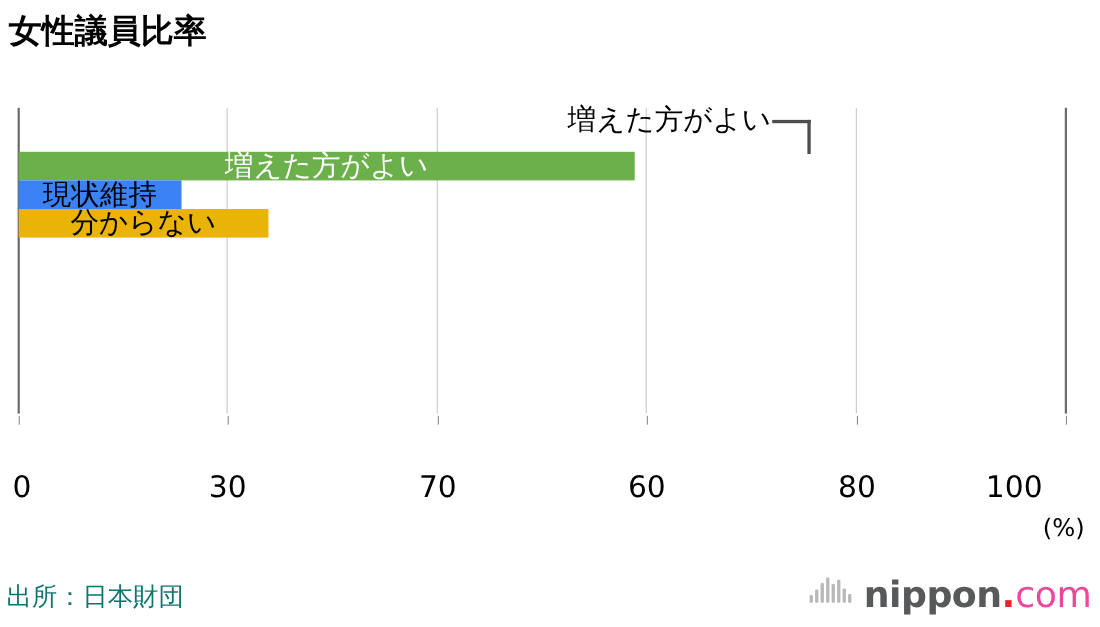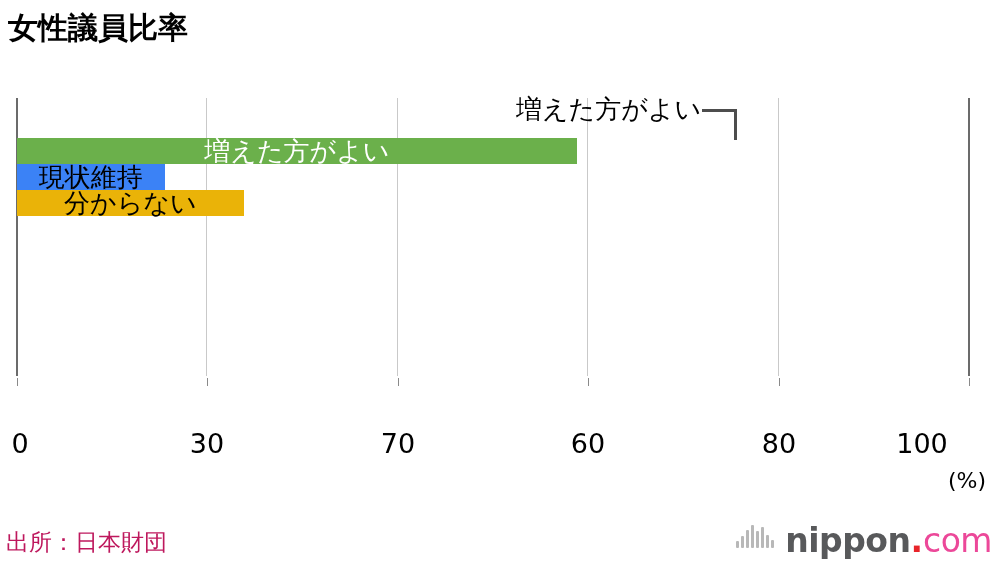--- a/index.html
+++ b/index.html
@@ -141,21 +141,21 @@
     font-size: 22px;
     color: #000000;
   }
 
   
   #source-note {
     position: absolute;
     left: 6px;
     top: 527px;
     font-size: 23px;
-    color: #be185d;
+    color: #0f766e;
     white-space: nowrap;
   }
   #brand-logo {
     position: absolute;
     right: 8px;
     top: 524px;
     display: flex;
     align-items: flex-start;
     height: 36px;
   }

